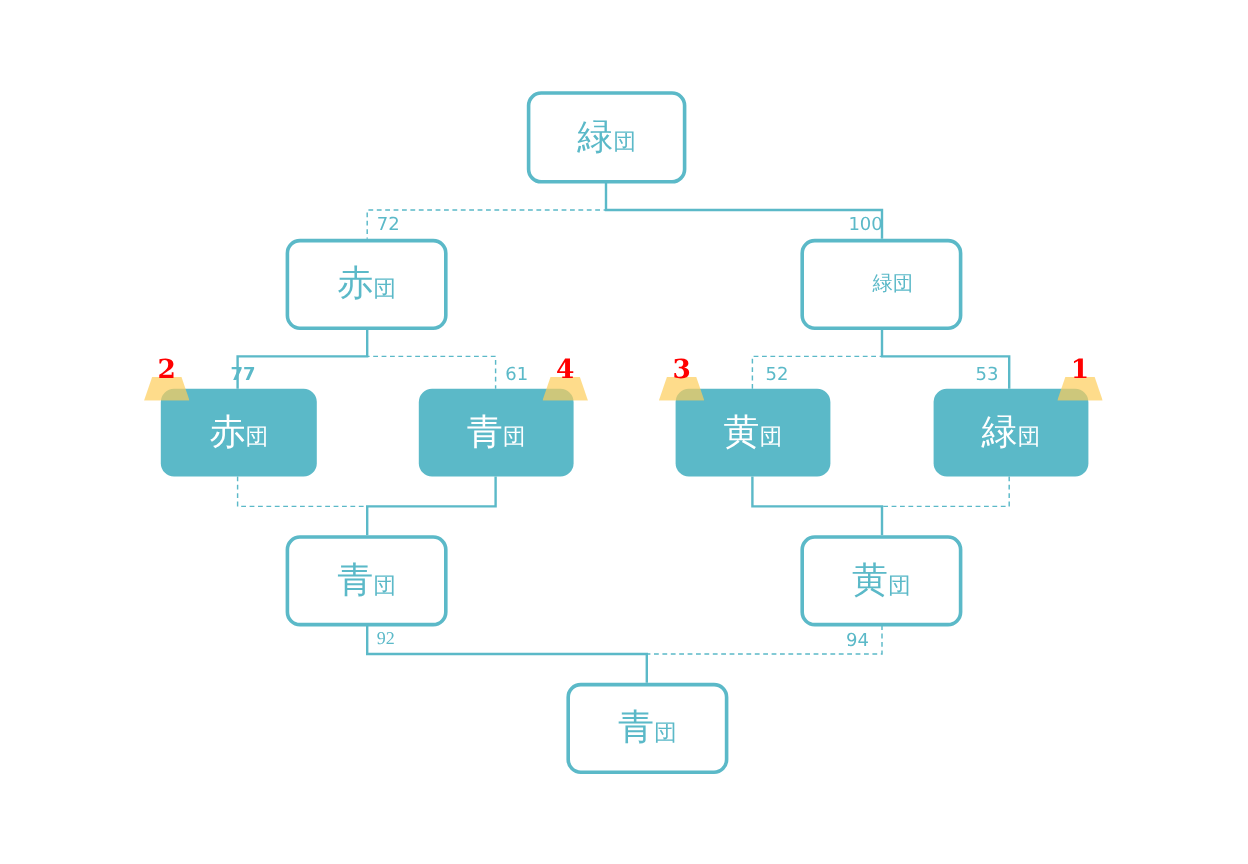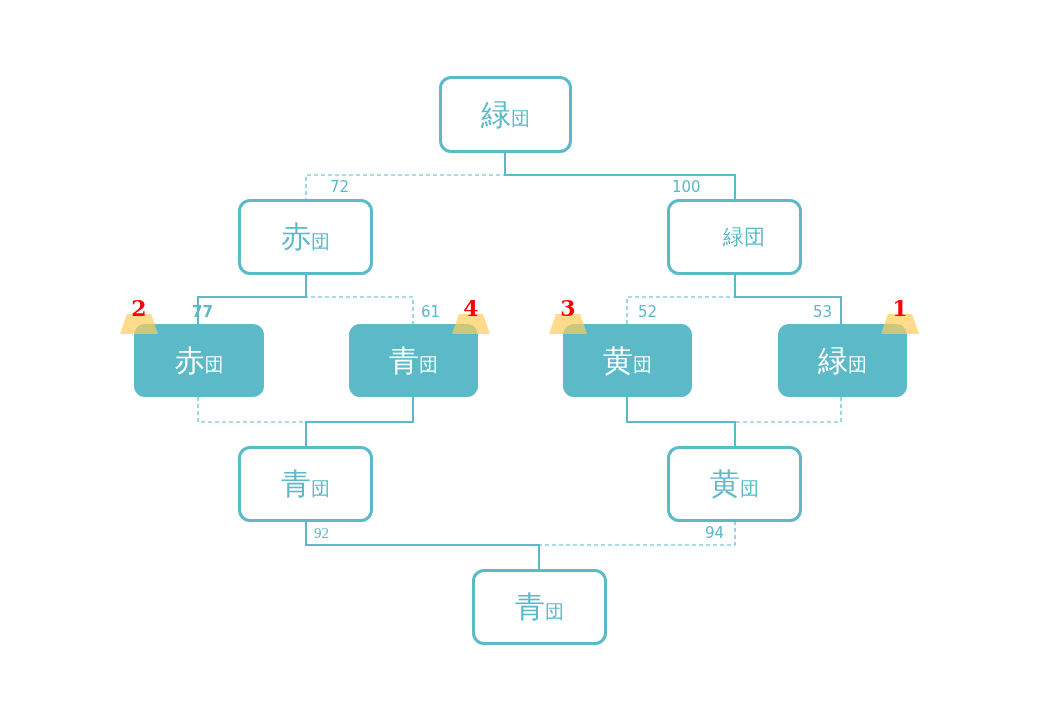--- a/index.html
+++ b/index.html
@@ -5,21 +5,21 @@
   html, body { margin: 0; padding: 0; background: #ffffff; }
   body { width: 1040px; height: 720px; position: relative; overflow: hidden;
          font-family: "DejaVu Sans", sans-serif; }
   #lines { position: absolute; left: 0; top: 0; width: 1040px; height: 720px; }
   .box { position: absolute; box-sizing: border-box; border-radius: 12px;
          display: flex; align-items: center; justify-content: center; }
   .box.outline { border: 3px solid #5bb9c8; background: #ffffff; color: #5bb9c8; }
   .box.filled { background: #5bb9c8; color: #ffffff; border-radius: 11px; }
   .box .big { font-size: 30px; line-height: 1; }
   .box .small { font-size: 19px; line-height: 1; margin-top: 8px; }
-  .box .even { font-size: 21px; line-height: 1; margin-left: 19px; }
+  .box .even { font-size: 17px; line-height: 1; margin-left: 19px; }
   .score { position: absolute; font-size: 15px; color: #5bb9c8; line-height: 1; }
   .badge { position: absolute; width: 38px; height: 34px; }
   .badge .trap { position: absolute; left: 0; top: 14px; width: 38px; height: 20px;
                  background: rgba(253, 205, 90, 0.7);
                  clip-path: polygon(18% 0, 82% 0, 100% 100%, 0 100%); }
   .badge .num { position: absolute; left: 0; top: -3px; width: 38px; text-align: center;
                 font-family: "DejaVu Serif", serif; font-weight: bold; font-size: 22px;
                 color: #ff0000; line-height: 1; }
 </style>
 </head>
@@ -47,22 +47,22 @@
     <path d="M306 521 V545 H539 V569"></path>
     <path d="M735 521 V545 H539" stroke-dasharray="4 3" stroke-width="1.2"></path>
   </g>
 </svg>
 
 <div class="box outline" style="left:439px;top:76px;width:133px;height:77px;">
   <span class="big">緑</span>
     <span class="small">団</span>
 </div>
 
-<div class="score" style="left:330px;top:180px;">72</div>
-<div class="score" style="left:672px;top:180px;">100</div>
+<div class="score" style="left:314px;top:180px;">72</div>
+<div class="score" style="left:707px;top:180px;">100</div>
 <div class="box outline" style="left:238px;top:199px;width:135px;height:76px;">
   <span class="big">赤</span>
     <span class="small">団</span>
 </div>
 <div class="box outline" style="left:667px;top:199px;width:135px;height:76px;">
   <span class="even">緑団</span>
 </div>
 
 <div class="score" style="left:192px;top:305px;font-weight:bold;">77</div>
 <div class="score" style="left:385px;top:305px;margin-left:36px;">61</div>

